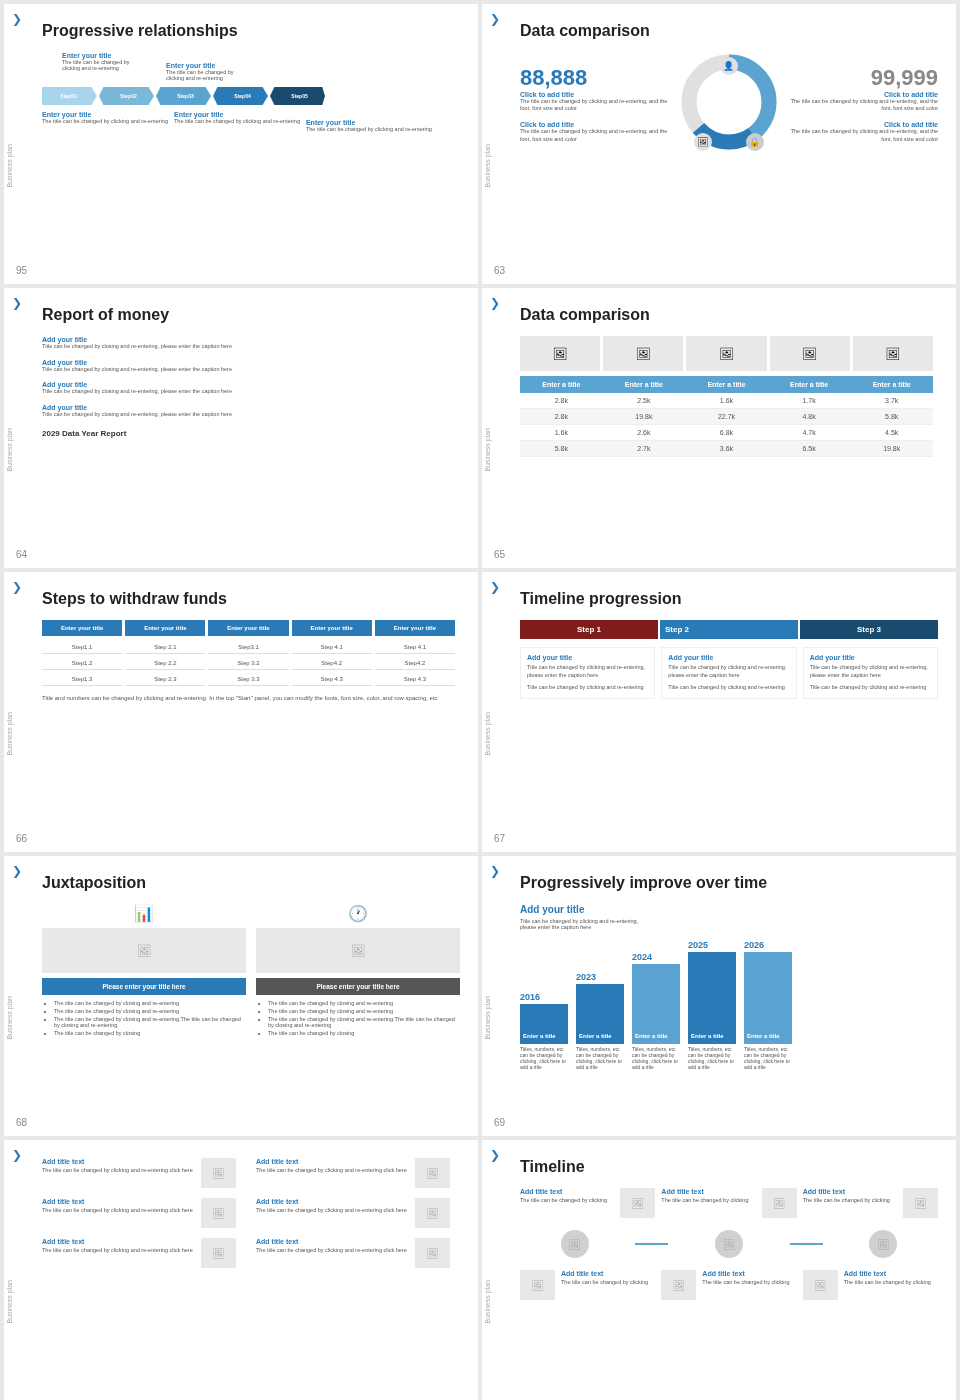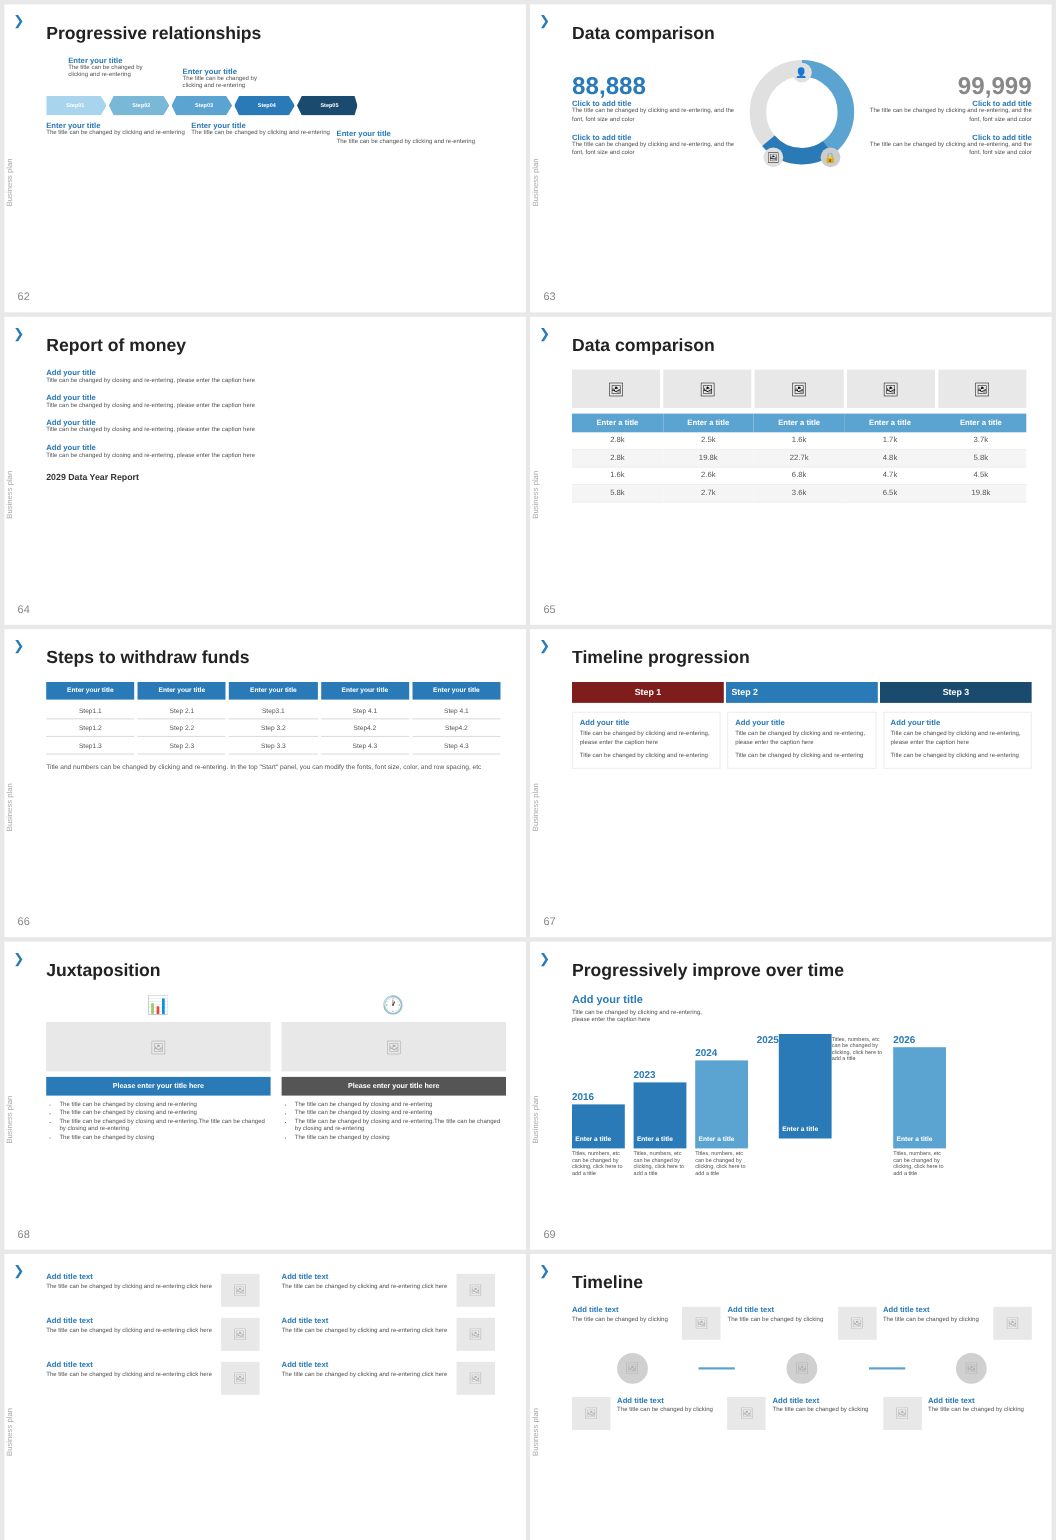--- a/index.html
+++ b/index.html
@@ -98,21 +98,21 @@
           <div style="font-size:7px; font-weight:bold; color:#2a7ab8;">Enter your title</div>
           <div style="font-size:5.5px; color:#555;">The title can be changed by clicking and re-entering</div>
         </div>
         <div style="min-width:55px; margin-left:2px; margin-top:8px;">
           <div style="font-size:7px; font-weight:bold; color:#2a7ab8;">Enter your title</div>
           <div style="font-size:5.5px; color:#555;">The title can be changed by clicking and re-entering</div>
         </div>
       </div>
     </div>
 
-    <div class="slide-number">62</div>
+    <div class="slide-number">95</div>
   </div>
 
   <div class="slide">
     <span class="slide-icon">❯</span>
     <div class="side-label">Business plan</div>
     <div class="slide-title">Data comparison</div>
 
     <div style="display:flex; align-items:center; gap:10px; margin-left:10px;">
 
       <div style="flex:1;">
@@ -389,21 +389,21 @@
         </div>
 
         <div style="display:flex; flex-direction:column; align-items:flex-start; justify-content:flex-end; height:100%;">
           <div style="font-size:9px; font-weight:bold; color:#2a7ab8; margin-bottom:2px;">2024</div>
           <div style="background:#5ba3d0; width:48px; height:80px; padding:3px; display:flex; flex-direction:column; justify-content:flex-end;">
             <div style="font-size:6px; font-weight:bold; color:white; margin-bottom:2px;">Enter a title</div>
           </div>
           <div style="font-size:5px; color:#555; max-width:50px; margin-top:2px;">Titles, numbers, etc can be changed by clicking, click here to add a title</div>
         </div>
 
-        <div style="display:flex; flex-direction:row; align-items:flex-start; justify-content:flex-end; height:100%;">
+        <div style="display:flex; flex-direction:column; align-items:flex-start; justify-content:flex-end; height:100%;">
           <div style="font-size:9px; font-weight:bold; color:#2a7ab8; margin-bottom:2px;">2025</div>
           <div style="background:#2a7ab8; width:48px; height:95px; padding:3px; display:flex; flex-direction:column; justify-content:flex-end;">
             <div style="font-size:6px; font-weight:bold; color:white; margin-bottom:2px;">Enter a title</div>
           </div>
           <div style="font-size:5px; color:#555; max-width:50px; margin-top:2px;">Titles, numbers, etc can be changed by clicking, click here to add a title</div>
         </div>
 
         <div style="display:flex; flex-direction:column; align-items:flex-start; justify-content:flex-end; height:100%;">
           <div style="font-size:9px; font-weight:bold; color:#2a7ab8; margin-bottom:2px;">2026</div>
           <div style="background:#5ba3d0; width:48px; height:115px; padding:3px; display:flex; flex-direction:column; justify-content:flex-end;">

